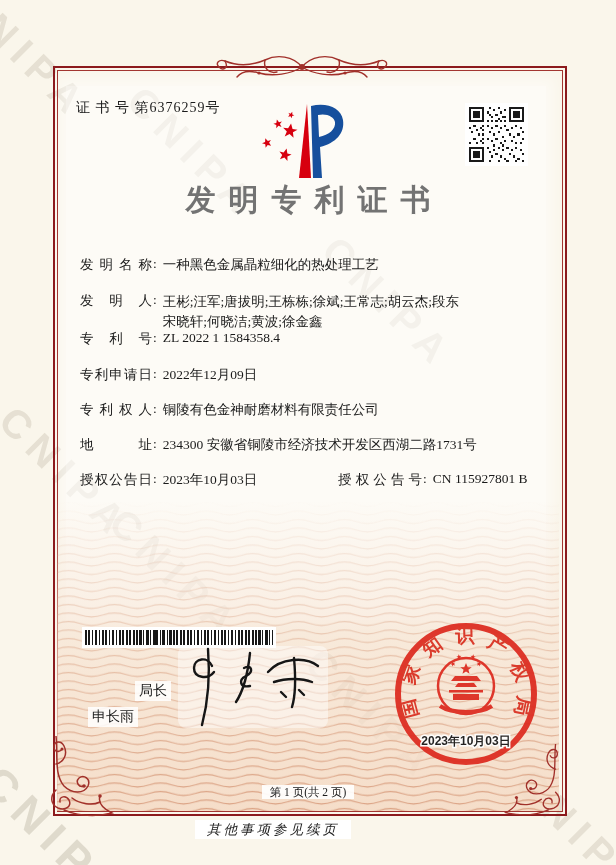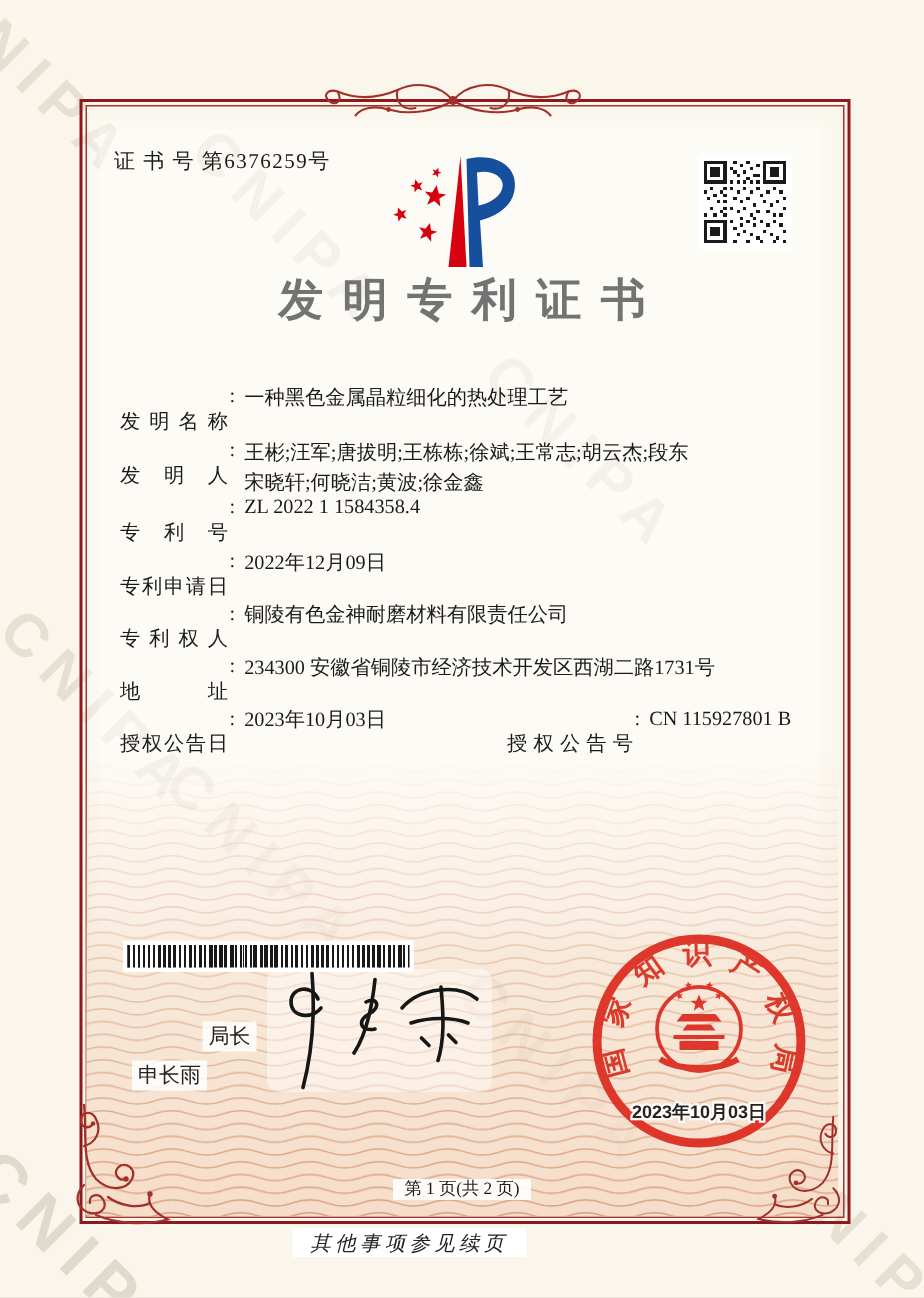--- a/index.html
+++ b/index.html
@@ -28,21 +28,21 @@
   
   .cert-no{position:absolute;left:76px;top:99px;font-size:14px;color:#1b1b1b;letter-spacing:1px;}
   .logo{position:absolute;left:257px;top:102px;}
   .qr{position:absolute;left:469px;top:107px;background:#fff;box-shadow:0 0 0 4px #fff;}
   .doc-title{position:absolute;left:53px;top:180px;width:510px;text-align:center;
              font-size:30px;font-weight:bold;letter-spacing:13px;padding-left:13px;
              box-sizing:border-box;color:#737373;}
 
   
   .frow{position:absolute;left:80px;font-size:13.5px;color:#1a1a1a;white-space:nowrap;}
-  .flabel{display:inline-block;width:72px;text-align:justify;text-align-last:justify;vertical-align:top;margin-top:16px;}
+  .flabel{display:inline-block;width:72px;text-align:justify;text-align-last:justify;vertical-align:top;}
   .flabel.wide{width:84px;}
   .fcolon{display:inline-block;margin:0 6px 0 1px;vertical-align:top;}
   .fvalue{display:inline-block;vertical-align:top;white-space:normal;max-width:375px;}
   .fvalue .vline{display:block;line-height:19.5px;}
   .grant-no-group{position:absolute;left:258px;top:0;white-space:nowrap;}
 
   
   .law-text{position:absolute;left:79px;top:502px;width:460px;font-size:12.5px;line-height:17.5px;
             font-style:italic;text-align:justify;color:#222;}
   .law-text p{margin:0;text-indent:2em;}

